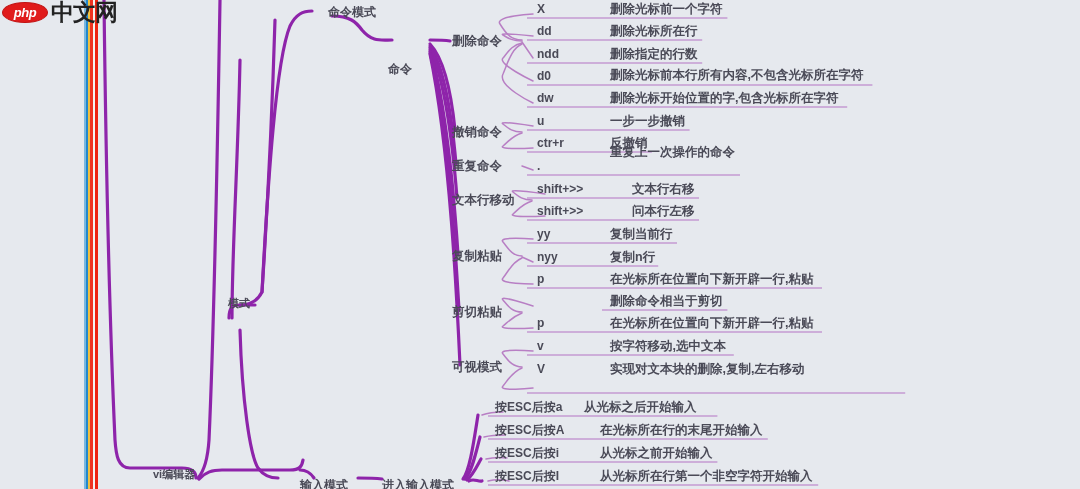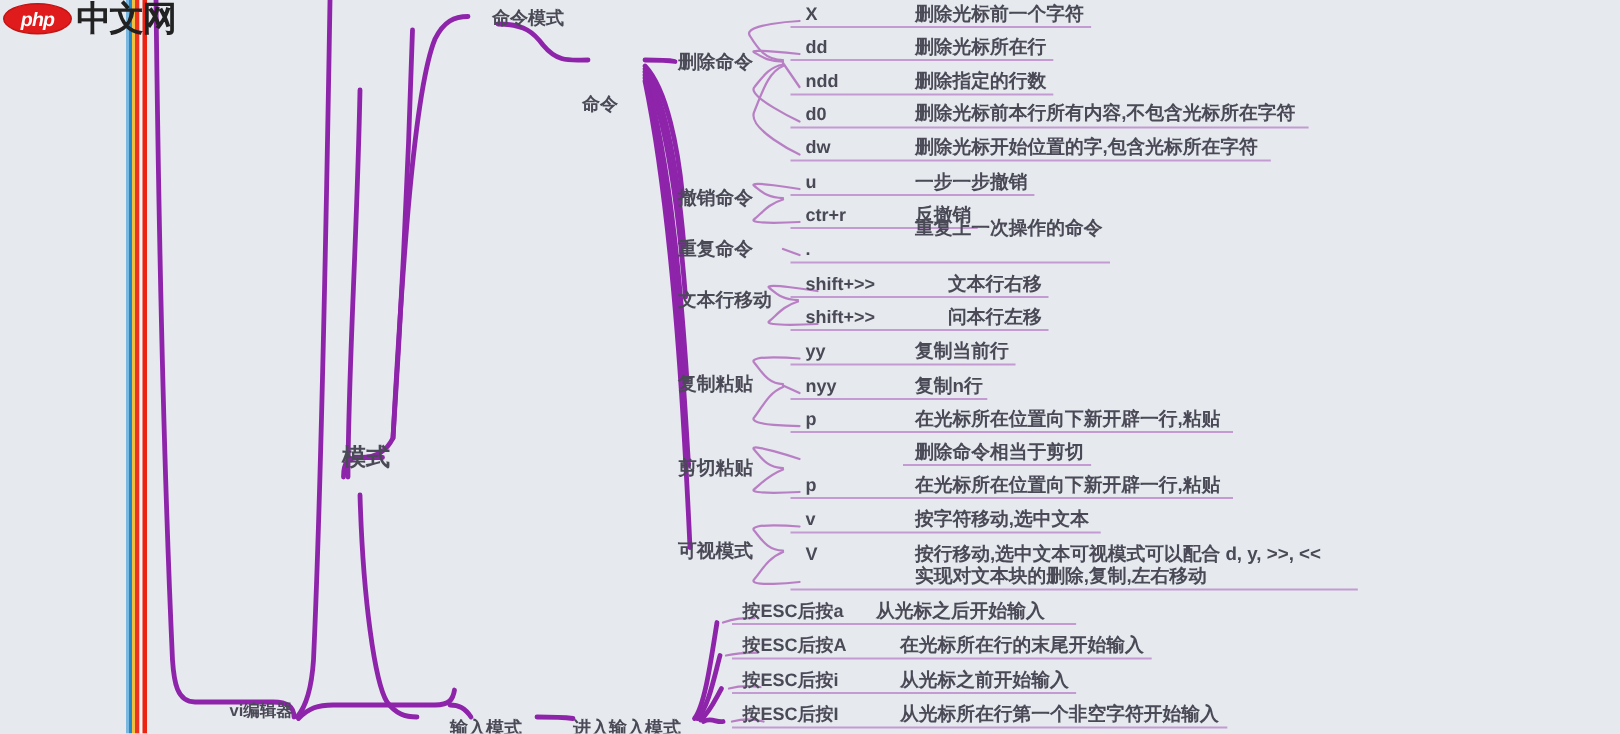--- a/index.html
+++ b/index.html
@@ -13,21 +13,21 @@
   svg.wires{position:absolute;left:0;top:0;width:1080px;height:489px;pointer-events:none;}
 
   .node{
     position:absolute;
     color:#4a4a57;
     font-weight:bold;
     white-space:nowrap;
     line-height:1.18;
   }
   .n-root{font-size:11px;}
-  .n-l1{font-size:16px;}
+  .n-l1{font-size:11px;}
   .n-l2{font-size:12px;}
   .n-cat{font-size:12.5px;}
   .n-key{font-size:12px;font-weight:bold;}
   .n-desc{font-size:12.5px;font-weight:bold;}
 
   
   #watermark{position:absolute;left:2px;top:1px;height:22px;display:flex;align-items:center;gap:3px;}
   .php-badge{
     width:44px;height:19px;border-radius:50%/50%;
     background:#e01b1b;color:#fff;font-style:italic;font-weight:bold;
@@ -184,21 +184,20 @@
       <div class="node n-desc" style="left: 610px; top: 272px;">在光标所在位置向下新开辟一行,粘贴</div>
       <div class="node n-cat" style="left: 452px; top: 305px;">剪切粘贴</div>
       <div class="node n-desc" style="left: 610px; top: 294px;">删除命令相当于剪切</div>
       <div class="node n-key" style="left: 537px; top: 316px;">p</div>
       <div class="node n-desc" style="left: 610px; top: 316px;">在光标所在位置向下新开辟一行,粘贴</div>
       <div class="node n-cat" style="left: 452px; top: 360px;">可视模式</div>
       <div class="node n-key" style="left: 537px; top: 339px;">v</div>
       <div class="node n-desc" style="left: 610px; top: 339px;">按字符移动,选中文本</div>
       <div class="node n-key" style="left: 537px; top: 362px;">V</div>
       <div class="node n-desc" style="left: 610px; top: 362px;">
-        <div>按行移动,选中文本可视模式可以配合 d, y, &gt;&gt;, &lt;&lt;</div>
         <div>实现对文本块的删除,复制,左右移动</div>
       </div>
       <div class="node n-key" style="left: 495px; top: 400px;">按ESC后按a</div>
       <div class="node n-desc" style="left: 584px; top: 400px;">从光标之后开始输入</div>
       <div class="node n-key" style="left: 495px; top: 423px;">按ESC后按A</div>
       <div class="node n-desc" style="left: 600px; top: 423px;">在光标所在行的末尾开始输入</div>
       <div class="node n-key" style="left: 495px; top: 446px;">按ESC后按i</div>
       <div class="node n-desc" style="left: 600px; top: 446px;">从光标之前开始输入</div>
       <div class="node n-key" style="left: 495px; top: 469px;">按ESC后按I</div>
       <div class="node n-desc" style="left: 600px; top: 469px;">从光标所在行第一个非空字符开始输入</div>

